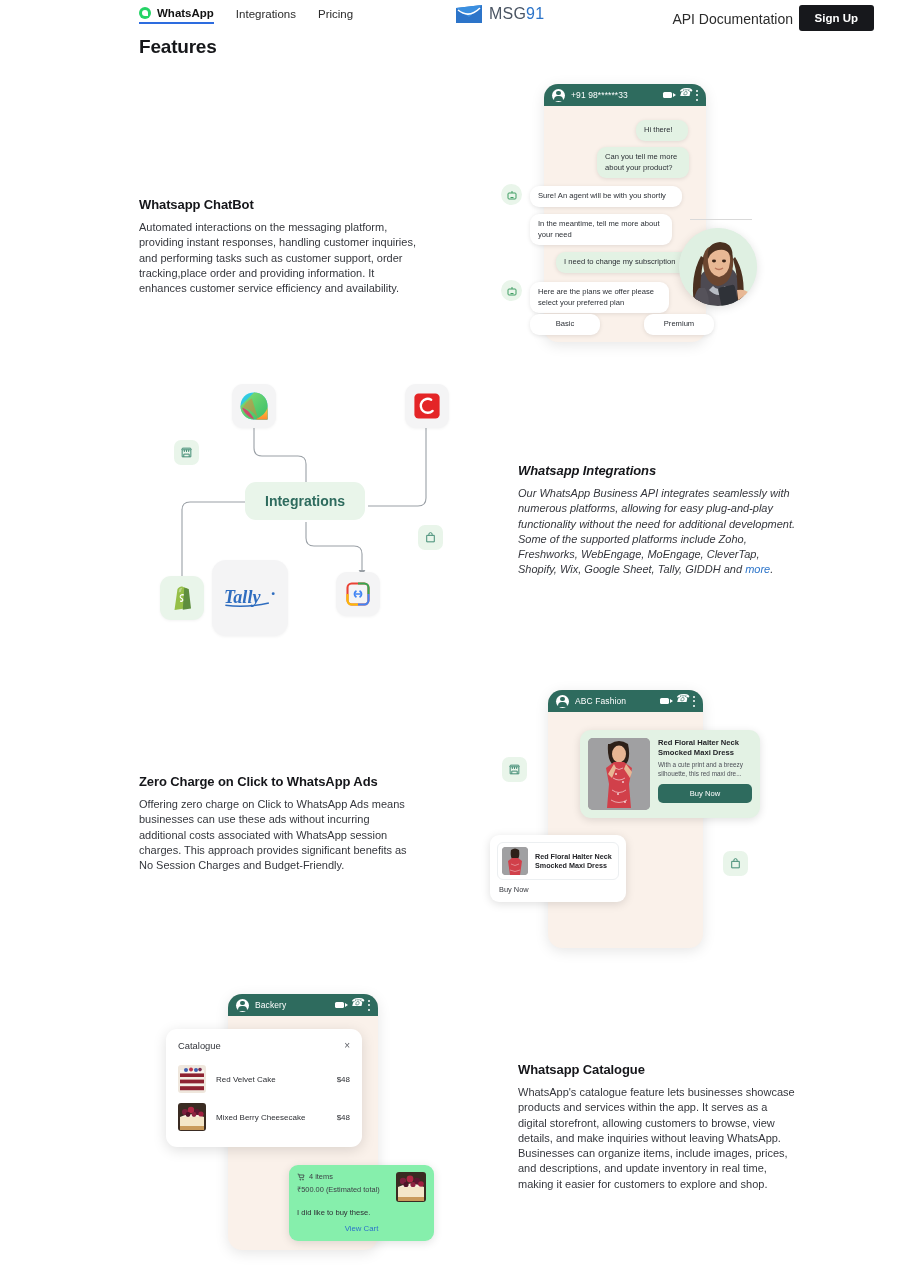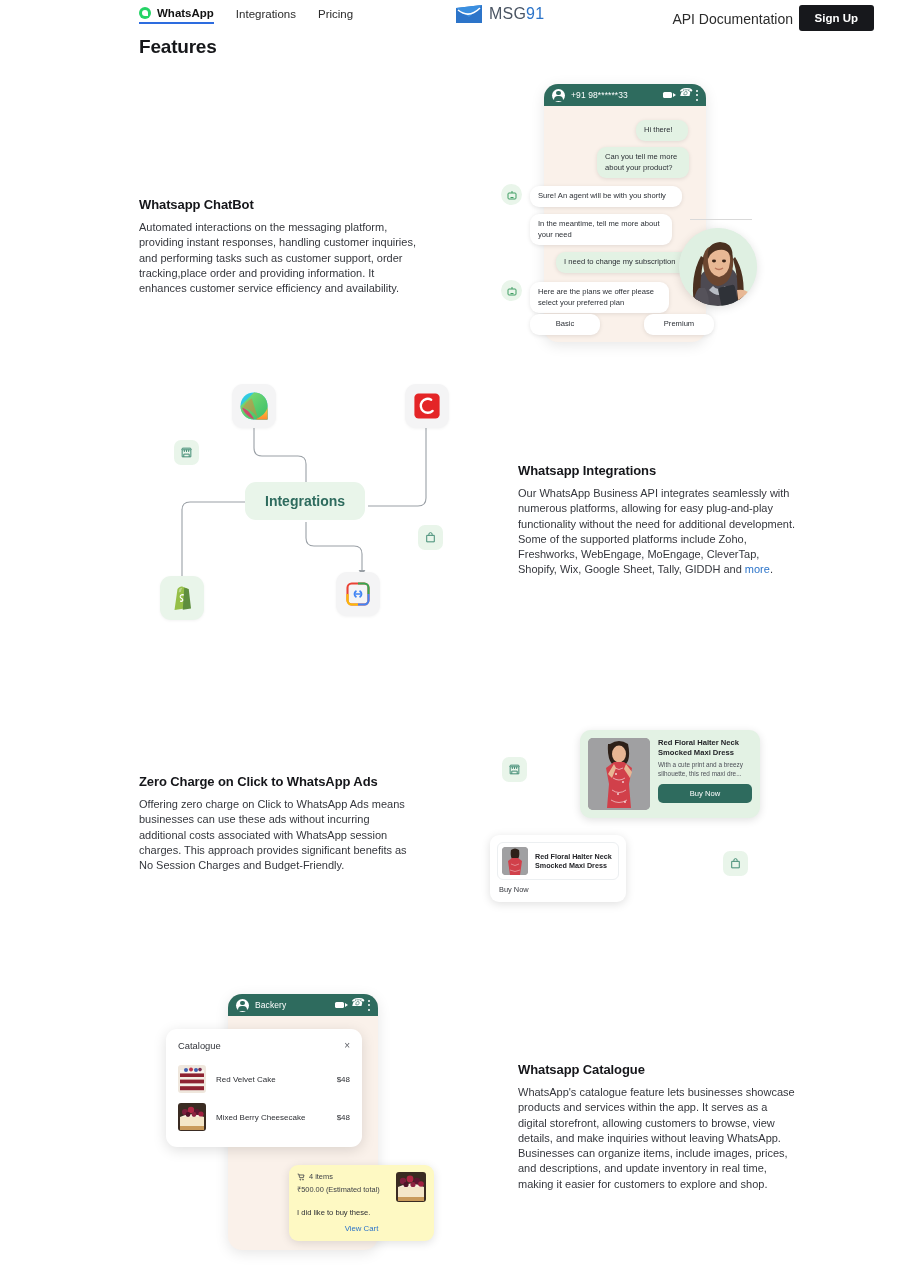--- a/index.html
+++ b/index.html
@@ -157,21 +157,21 @@
   }
   .cat-head { display: flex; justify-content: space-between; align-items: center; margin-bottom: 9px; }
   .cat-title { font-size: 9.4px; color: #33353b; }
   .cat-x { font-size: 10px; color: #5c5f66; cursor: pointer; line-height: 1; }
   .cat-row { display: flex; align-items: center; gap: 10px; padding: 5px 0; }
   .cat-img { width: 28px; height: 28px; border-radius: 3px; overflow: hidden; flex: 0 0 auto; }
   .cat-name { flex: 1 1 auto; font-size: 8px; color: #2c2e33; }
   .cat-price { font-size: 8px; color: #2c2e33; }
 
   .cartcard {
-    position: absolute; background: #fef9c3; border-radius: 9px;
+    position: absolute; background: #86efac; border-radius: 9px;
     box-shadow: 0 2px 10px rgba(0,0,0,.12); width: 145px; padding: 7px 8px 8px;
   }
   .cart-top { display: flex; justify-content: space-between; gap: 6px; }
   .cart-line1 { font-size: 7.4px; color: #3c3f45; display: flex; align-items: center; gap: 4px; }
   .cart-line2 { font-size: 7.4px; color: #3c3f45; margin-top: 3px; }
   .cart-thumb { width: 30px; height: 30px; border-radius: 3px; overflow: hidden; flex: 0 0 auto; }
   .cart-msg { font-size: 7.6px; color: #2c2e33; margin-top: 6px; }
   .cart-view { font-size: 7.8px; color: #2c74c9; text-align: center; margin-top: 7px; cursor: pointer; }
 </style>
 </head>
@@ -323,20 +323,27 @@
 
     <div class="logo-tile green" style="left:10px; top:206px;">
       <svg viewBox="0 0 40 40" width="30" height="30">
         <path d="M14 8 c2-3 5-4 7-3 l2 1 4 1 3 26 -20 3 4 -28 Z" fill="#95bf47"></path>
         <path d="M23 6 l2 1 4 1 3 26 -11 1.6 Z" fill="#5e8e3e"></path>
         <path d="M16 9 c1-2 3-3 5-2.6 -1.4 1.2 -2.2 3.3 -2.4 5.4 l-3 .9 Z" fill="#ffffff" opacity=".35"></path>
         <path d="M22 17 c-1.6-.8-3.6-.6-3.8 1 -.2 1.8 3.6 2 3.6 4.6 0 2.2-2.2 3.3-4.4 2.6 l.5-2.2 c1 .6 2.4.6 2.4-.4 0-1.5-3.6-1.8-3.4-4.6 .2-2.6 2.8-4 5.6-3 Z" fill="#ffffff"></path>
       </svg>
     </div>
 
+    <div class="logo-tile big" style="left:62px; top:190px;">
+      <svg viewBox="0 0 80 34" width="58" height="26">
+        <text x="4" y="24" font-family="'Liberation Serif', serif" font-size="25" font-style="italic" font-weight="700" fill="#2f6dbf">Tally</text>
+        <path d="M6 27 Q34 31 66 24" stroke="#2f6dbf" stroke-width="2.2" fill="none"></path>
+        <circle cx="72" cy="11" r="2" fill="#2f6dbf"></circle>
+      </svg>
+    </div>
 
     <div class="logo-tile" style="left:186px; top:202px;">
       <svg viewBox="0 0 40 40" width="28" height="28">
         <rect x="5" y="5" width="30" height="30" rx="6" fill="none" stroke="#ea4335" stroke-width="3"></rect>
         <path d="M20 5 h9 a6 6 0 0 1 6 6 v9" fill="none" stroke="#34a853" stroke-width="3"></path>
         <path d="M35 20 v9 a6 6 0 0 1 -6 6 h-9" fill="none" stroke="#4285f4" stroke-width="3"></path>
         <path d="M20 35 h-9 a6 6 0 0 1 -6 -6 v-9" fill="none" stroke="#fbbc05" stroke-width="3"></path>
         <path d="M17 16 a5 5 0 0 0 0 8 M23 16 a5 5 0 0 1 0 8" stroke="#4285f4" stroke-width="2.6" fill="none" stroke-linecap="round"></path>
         <path d="M16 20 h8" stroke="#4285f4" stroke-width="2.2"></path>
       </svg>
@@ -351,30 +358,45 @@
         <path d="M7 20v-5h10v5"></path>
     </svg>
   </div>
   <div class="floaticon" style="left:418px; top:525px;">
     <svg viewBox="0 0 24 24" fill="none" stroke="#3f8a72" stroke-width="1.8">
       <path d="M5 8h14v12H5z"></path>
         <path d="M9 8V6a3 3 0 0 1 6 0v2"></path>
     </svg>
   </div>
 
-  <div class="txt-block" style="left:518px; top:463px;">
+  <div class="txt-block" style="left:518px; top:463px;font-style:italic;">
     <h3>Whatsapp Integrations</h3>
     <p><span>Our WhatsApp Business API integrates seamlessly with numerous platforms, allowing for easy plug-and-play functionality without the need for additional development. Some of the supported platforms include Zoho, Freshworks, WebEngage, MoEngage, CleverTap, Shopify, Wix, Google Sheet, Tally, GIDDH and </span><a href="#">more</a><span>.</span></p>
   </div>
 
   <div class="txt-block" style="left:139px; top:774px;">
     <h3>Zero Charge on Click to WhatsApp Ads</h3>
     <p>Offering zero charge on Click to WhatsApp Ads means businesses can use these ads without incurring additional costs associated with WhatsApp session charges. This approach provides significant benefits as No Session Charges and Budget-Friendly.</p>
   </div>
 
+  <div class="phone" style="left:548px; top:690px; width:155px; height:258px;">
+    <div class="phone-head">
+      <span class="ph-avatar"></span>
+      <span class="ph-name">ABC Fashion</span>
+      <span class="ph-icons">
+        <i class="ic-cam"></i>
+        <i class="ic-phone"></i>
+        <i class="ic-dots">
+            <i></i>
+            <i></i>
+            <i></i>
+          </i>
+      </span>
+    </div>
+  </div>
 
   <div class="prodcard" style="left:580px; top:730px; width:180px;">
     <div class="prod-img">
       <svg viewBox="0 0 62 72" width="62" height="72">
         <rect width="62" height="72" fill="#a0a0a2"></rect>
         <path d="M24 12 q7 -5 14 0 l-2 8 h-10 Z" fill="#3a2a22"></path>
         <path d="M22 6 q9 -6 18 0 q3 14 -2 20 q-7 4 -14 0 q-5 -6 -4 -20 Z" fill="#2e2018"></path>
         <ellipse cx="31" cy="16" rx="7" ry="8.5" fill="#e8b694"></ellipse>
         <path d="M26 24 l10 0 8 6 -3 16 2 24 -24 0 2 -24 -3 -16 Z" fill="#d1404a"></path>
         <path d="M27 30 q4 3 8 0 M25 40 q6 4 12 0 M24 52 q7 5 14 0 M23 62 q8 5 16 0" stroke="#ffffff" stroke-width="1" fill="none" opacity=".55"></path>

